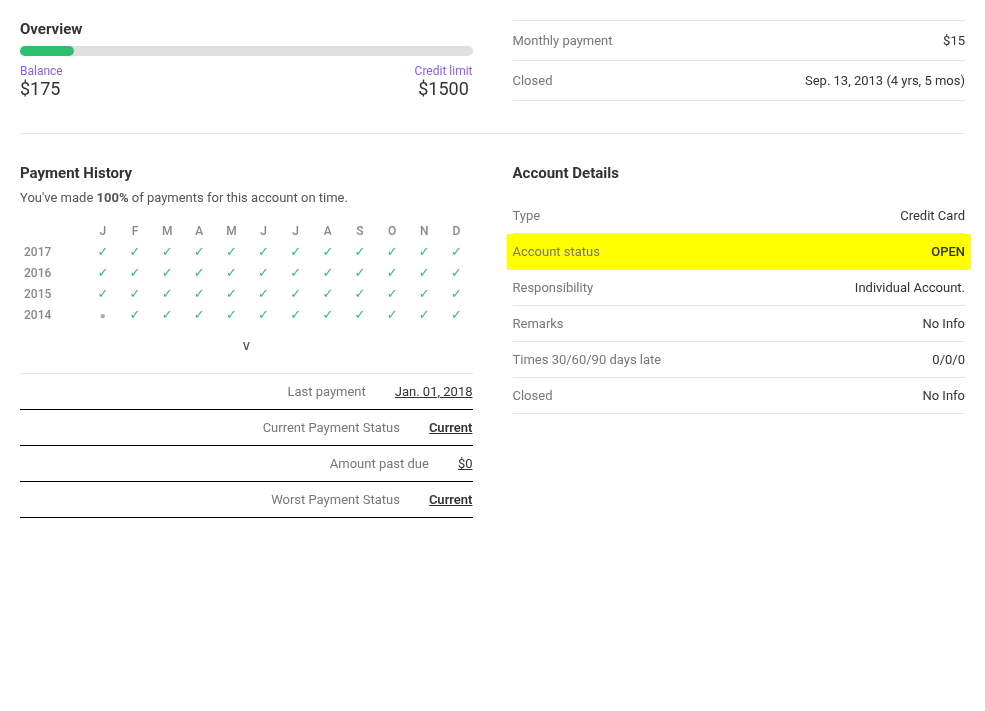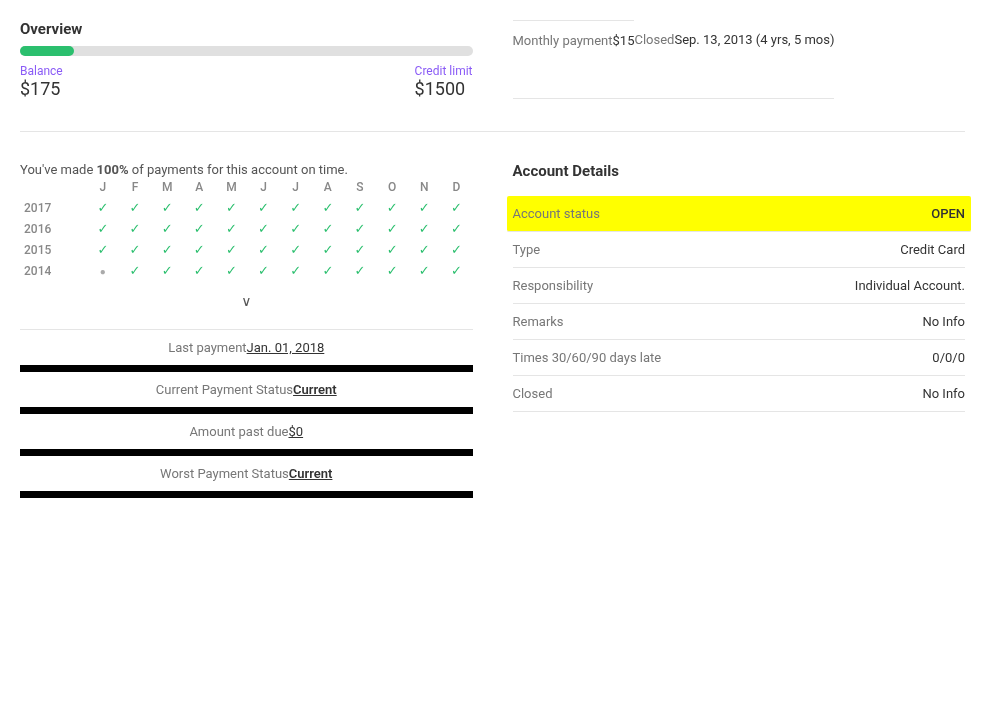--- a/index.html
+++ b/index.html
@@ -69,26 +69,27 @@
       font-size: 12px;
       color: #8b5cf6;
     }
 
     .balance-item .value {
       font-size: 18px;
       font-weight: 400;
     }
 
     .balance-item.right {
-      text-align: left;
+      text-align: center;
     }
 
     .monthly-panel {
       flex: 1;
       display: flex;
+      flex-direction: column;
     }
 
     .monthly-row {
       display: flex;
       justify-content: space-between;
       padding: 12px 0;
       border-bottom: 1px solid #e5e5e5;
       font-size: 13px;
       color: #777;
     }
@@ -112,20 +113,21 @@
 
     .payment-history-panel h2 {
       font-size: 15px;
       font-weight: 700;
       margin-bottom: 8px;
     }
 
     .on-time-text {
       font-size: 13px;
       color: #555;
+      margin-bottom: 16px;
     }
 
     .on-time-text strong {
       font-weight: 700;
     }
 
     .calendar-table {
       width: 100%;
       border-collapse: collapse;
       font-size: 12px;
@@ -169,24 +171,25 @@
       margin: 8px 0 20px;
       cursor: pointer;
     }
 
     .payment-detail-rows {
       border-top: 1px solid #e5e5e5;
     }
 
     .detail-row {
       display: flex;
-      justify-content: center;
+      justify-content: flex-end;
       padding: 10px 0;
-      border-bottom: 7px solid #000000;
-      font-size: 13px;
+      border-bottom: 1px solid #000000;
+      font-size: 13px;
+      gap: 29px;
     }
 
     .detail-row .label {
       color: #777;
     }
 
     .detail-row .val {
       color: #333;
       font-weight: 600;
       text-decoration: underline;
@@ -259,20 +262,21 @@
       <span class="label">Closed</span>
       <span class="val">Sep. 13, 2013 (4 yrs, 5 mos)</span>
     </div>
   </div>
 
 </div>
 
 <div class="bottom-section">
 
   <div class="payment-history-panel">
+    <h2>Payment History</h2>
     <p class="on-time-text">
       You've made <strong>100%</strong> of payments for this account on time.
     </p>
 
     <table class="calendar-table">
       <thead>
         <tr>
           <th></th>
           <th>J</th>
           <th>F</th>
@@ -370,29 +374,29 @@
       <div class="detail-row">
         <span class="label">Worst Payment Status</span>
         <span class="val">Current</span>
       </div>
     </div>
   </div>
 
   <div class="account-details-panel">
     <h2>Account Details</h2>
 
+    <div class="account-detail-row">
+      <span class="label">Type</span>
+      <span class="val">Credit Card</span>
+    </div>
     <div class="account-detail-row" style="background: yellow; border-radius: 2px; padding: 10px 6px; margin: 0 -6px;">
       <span class="label">Account status</span>
       <span class="val open-value">OPEN</span>
     </div>
     <div class="account-detail-row">
-      <span class="label">Type</span>
-      <span class="val">Credit Card</span>
-    </div>
-    <div class="account-detail-row">
       <span class="label">Responsibility</span>
       <span class="val responsibility-value">Individual Account.</span>
     </div>
     <div class="account-detail-row">
       <span class="label">Remarks</span>
       <span class="val">No Info</span>
     </div>
     <div class="account-detail-row">
       <span class="label">Times 30/60/90 days late</span>
       <span class="val">0/0/0</span>

